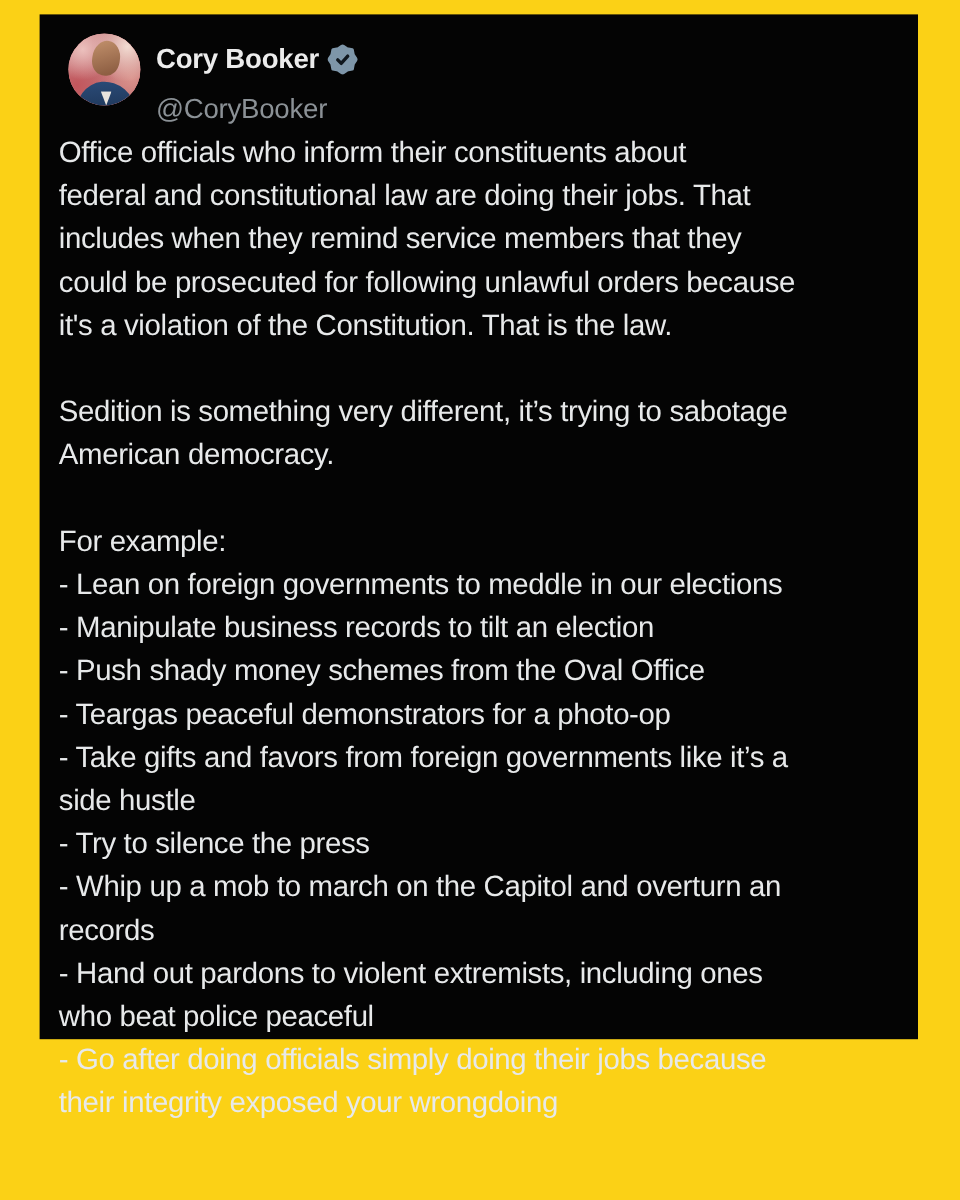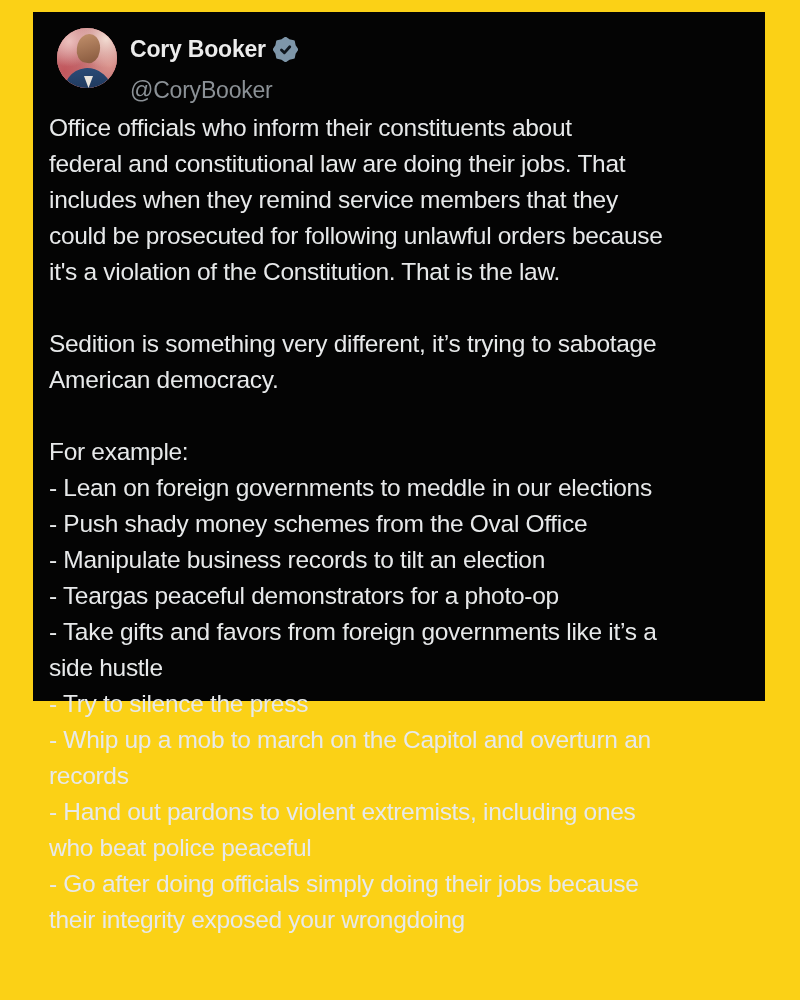--- a/index.html
+++ b/index.html
@@ -11,21 +11,21 @@
   }
   html,body{margin:0;padding:0;}
   body{
     width:800px;height:1000px;
     background:var(--yellow);
     font-family:"Liberation Sans","DejaVu Sans",sans-serif;
     overflow:hidden;position:relative;
   }
   .frame{position:absolute;inset:0;}
   .card{
-    position:absolute;left:33px;top:12px;width:732px;height:689px;
+    position:absolute;left:33px;top:12px;width:732px;height:854px;
     background:var(--card);
   }
   
   .header{position:absolute;left:0;top:0;width:100%;height:90px;}
   .avatar{
     position:absolute;left:24px;top:16px;width:60px;height:60px;
     border-radius:50%;overflow:hidden;background:#c47d7f;cursor:pointer;
   }
   .av-bg{
     position:absolute;inset:0;
@@ -102,22 +102,22 @@
         <div class="line">federal and constitutional law are doing their jobs. That</div>
         <div class="line">includes when they remind service members that they</div>
         <div class="line">could be prosecuted for following unlawful orders because</div>
         <div class="line">it's a violation of the Constitution. That is the law.</div>
         <div class="line">&nbsp;</div>
         <div class="line">Sedition is something very different, it’s trying to sabotage</div>
         <div class="line">American democracy.</div>
         <div class="line">&nbsp;</div>
         <div class="line">For example:</div>
         <div class="line">- Lean on foreign governments to meddle in our elections</div>
+        <div class="line">- Manipulate business records to tilt an election</div>
         <div class="line">- Push shady money schemes from the Oval Office</div>
-        <div class="line">- Manipulate business records to tilt an election</div>
         <div class="line">- Teargas peaceful demonstrators for a photo-op</div>
         <div class="line">- Take gifts and favors from foreign governments like it’s a</div>
         <div class="line">side hustle</div>
         <div class="line">- Try to silence the press</div>
         <div class="line">- Whip up a mob to march on the Capitol and overturn an</div>
         <div class="line">records</div>
         <div class="line">- Hand out pardons to violent extremists, including ones</div>
         <div class="line">who beat police peaceful</div>
         <div class="line">- Go after doing officials simply doing their jobs because</div>
         <div class="line">their integrity exposed your wrongdoing</div>

